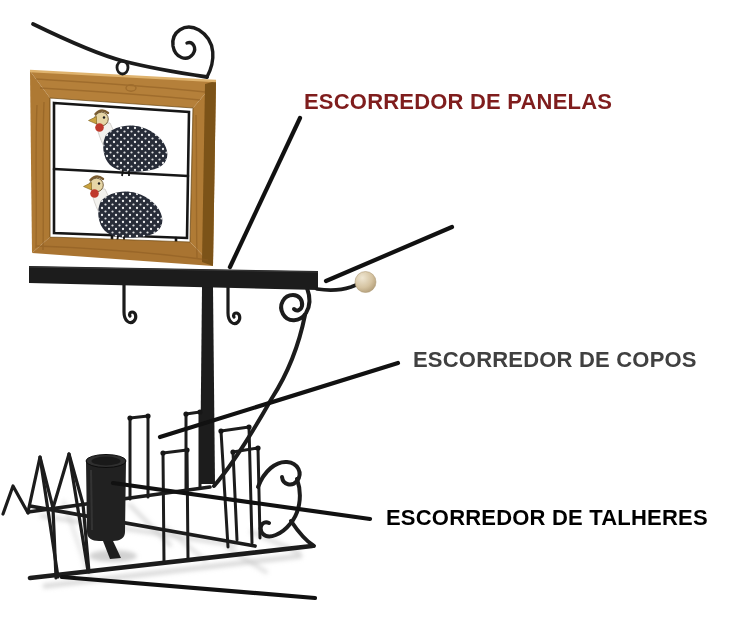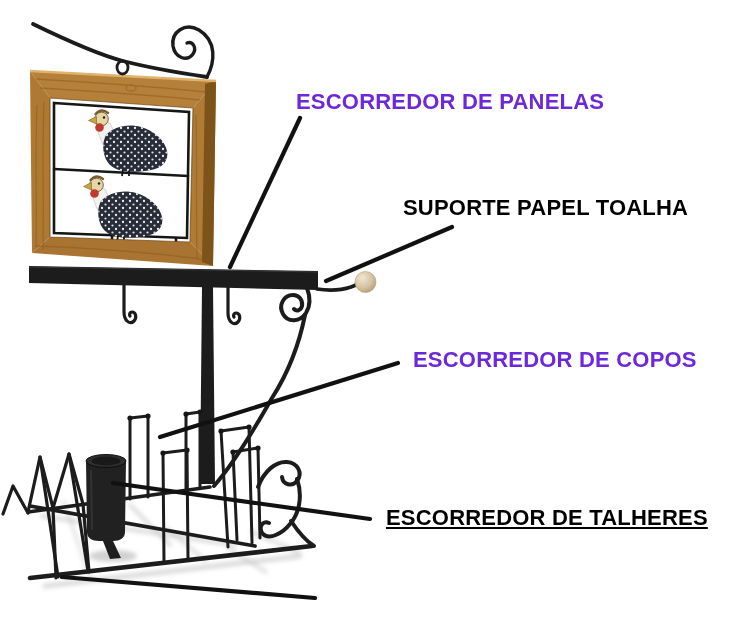--- a/index.html
+++ b/index.html
@@ -172,17 +172,16 @@
 
     <g stroke="#111111" stroke-width="4.2" stroke-linecap="round">
       <line x1="230" y1="267" x2="300" y2="118"></line>
       <line x1="326" y1="281" x2="452" y2="227"></line>
       <line x1="160" y1="437" x2="398" y2="363"></line>
       <line x1="113" y1="483" x2="370" y2="519"></line>
       <line x1="62" y1="577" x2="315" y2="598"></line>
     </g>
   </svg>
 
-  <div class="callout" style="left: 296px; top: 90px; color: #6d28d9;">ESCORREDOR DE PANELAS</div>
-  <div class="callout" style="left: 403px; top: 196px; color: rgb(0, 0, 0);">SUPORTE PAPEL TOALHA</div>
-  <div class="callout" style="left: 413px; top: 348px; color: #6d28d9;">ESCORREDOR DE COPOS</div>
-  <div class="callout" style="left: 386px; top: 506px; color: rgb(0, 0, 0); text-decoration: underline;">ESCORREDOR DE TALHERES</div>
+  <div class="callout" style="left: 304px; top: 90px; color: #7f1d1d;">ESCORREDOR DE PANELAS</div>
+  <div class="callout" style="left: 413px; top: 348px; color: #404040;">ESCORREDOR DE COPOS</div>
+  <div class="callout" style="left: 386px; top: 506px; color: rgb(0, 0, 0);">ESCORREDOR DE TALHERES</div>
 </div>
 
 </body></html>

